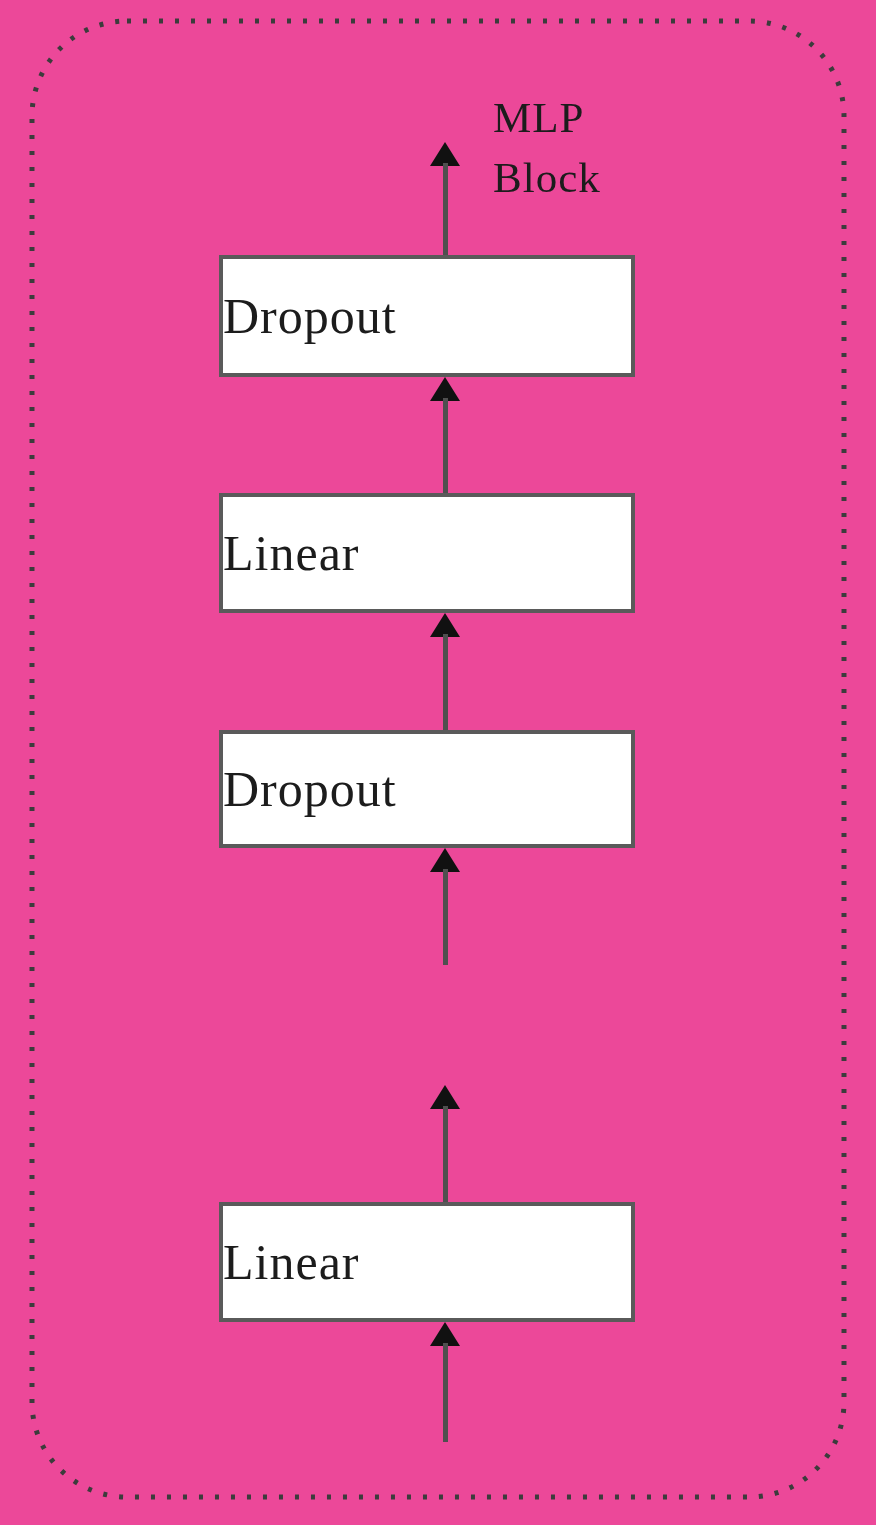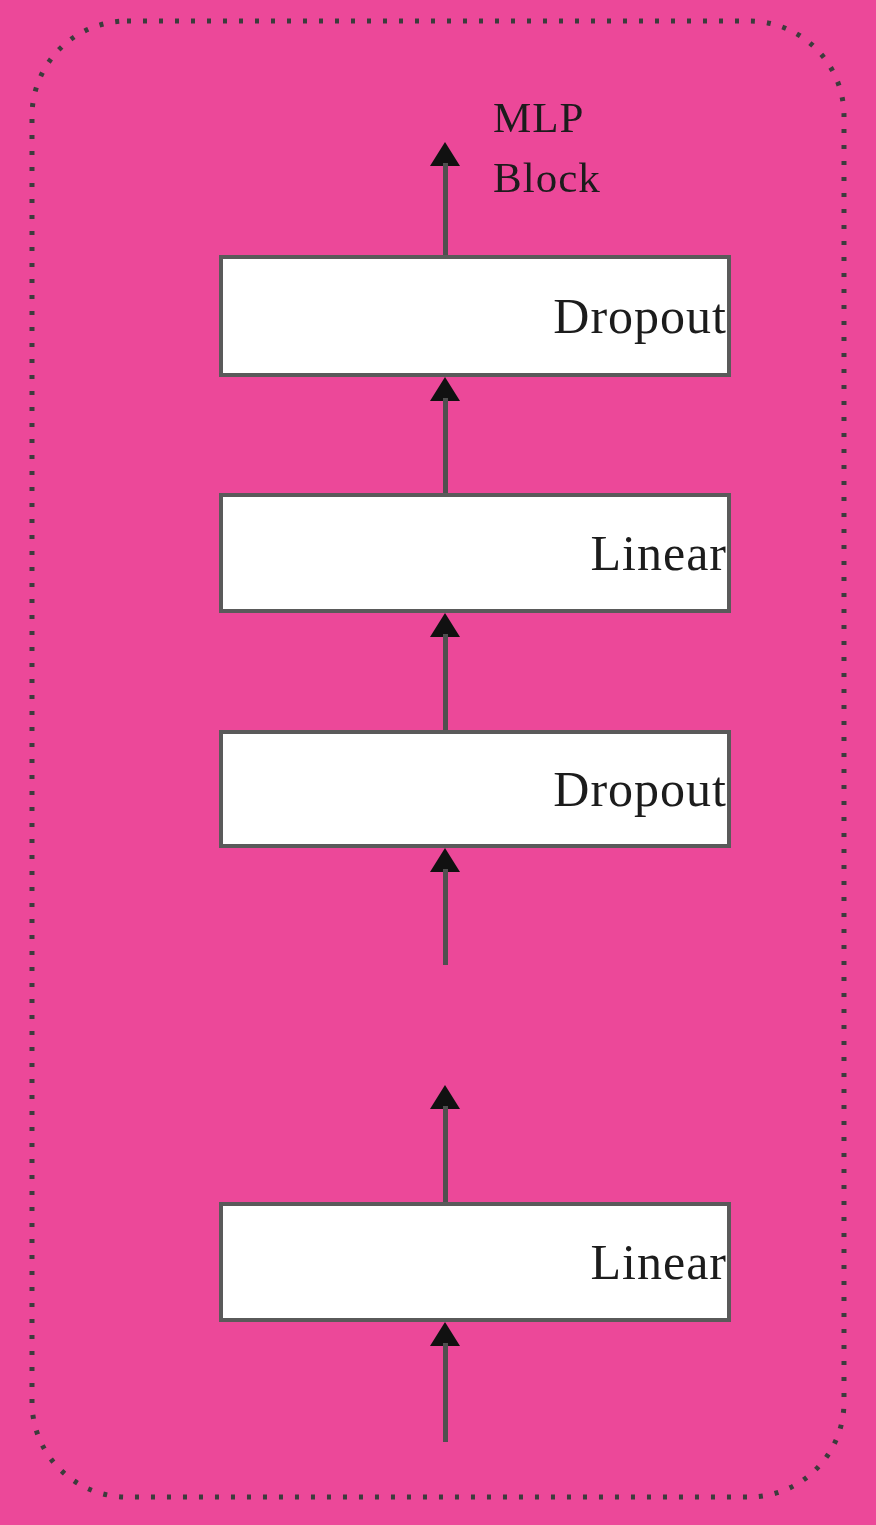--- a/index.html
+++ b/index.html
@@ -26,27 +26,27 @@
     top: 88px;
     font-size: 43px;
     line-height: 60px;
     color: #1c1c1c;
     white-space: pre-line;
     letter-spacing: 1px;
   }
   .node-box {
     position: absolute;
     left: 219px;
-    width: 512px;
+    width: 416px;
     box-sizing: border-box;
     border: 4px solid #5a5a5a;
     background: #ffffff;
     display: flex;
     align-items: center;
-    justify-content: flex-end;
+    justify-content: flex-start;
     font-size: 50px;
     color: #1c1c1c;
     letter-spacing: 1px;
   }
   .box-0 { top: 255px;  height: 122px; }
   .box-1 { top: 493px;  height: 120px; }
   .box-2 { top: 730px;  height: 118px; }
   .box-3 { top: 965px;  height: 120px; }
   .box-4 { top: 1202px; height: 120px; }
 

